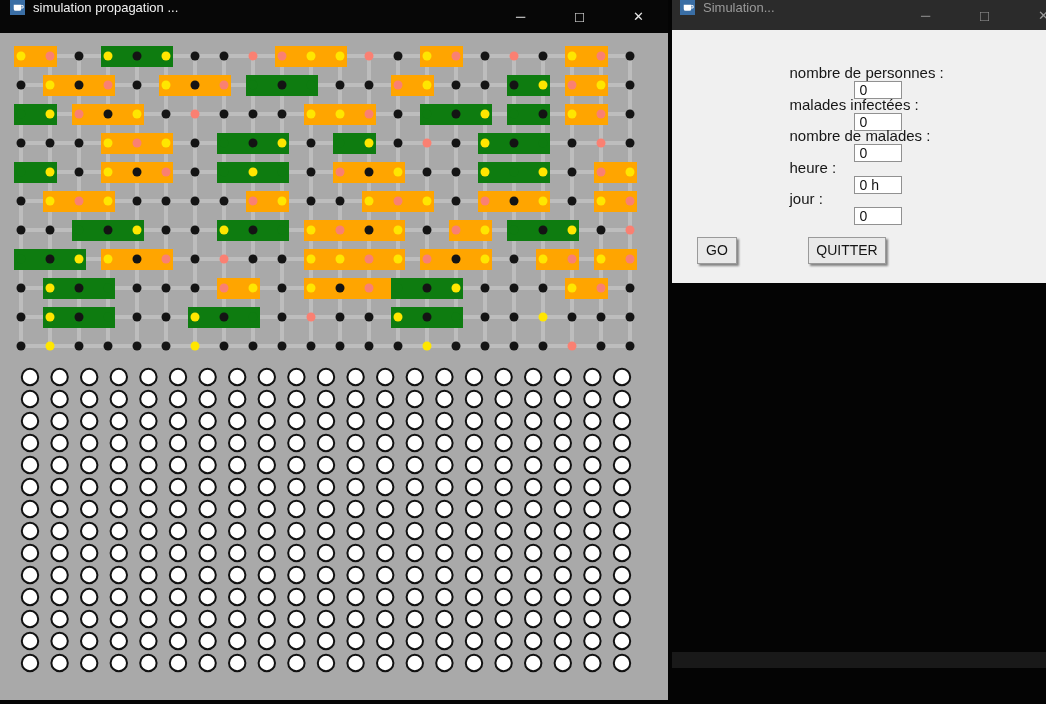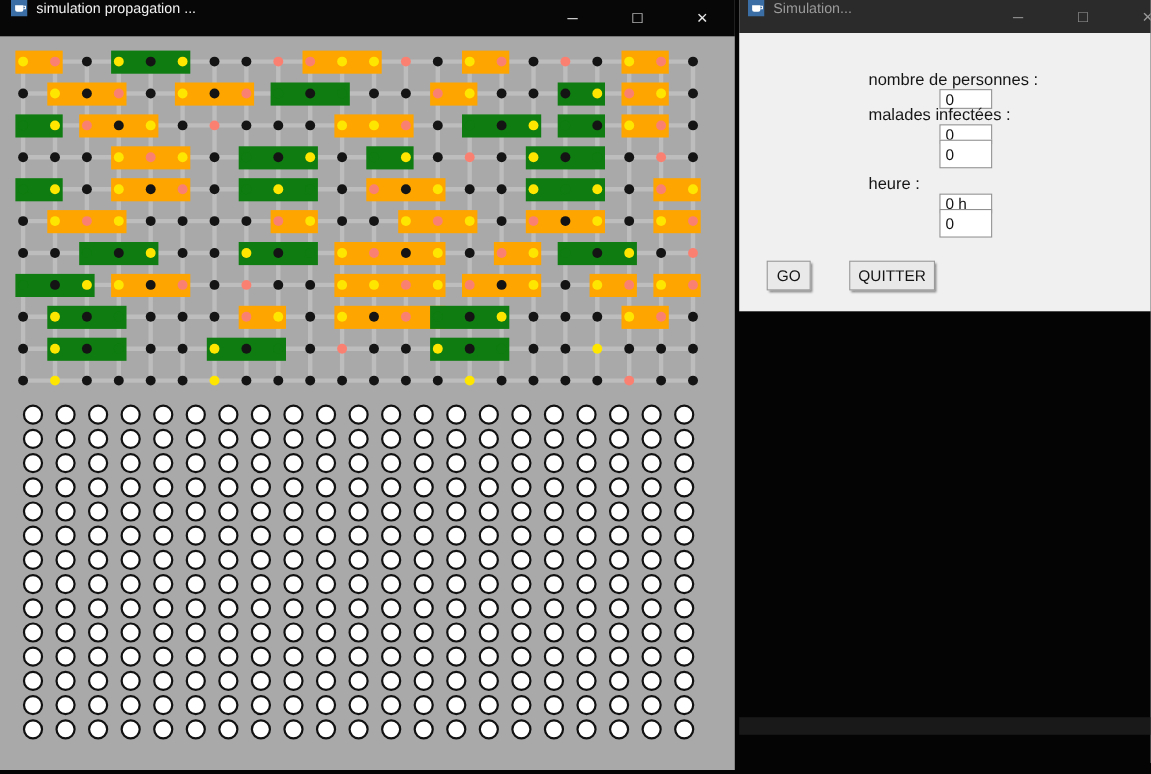--- a/index.html
+++ b/index.html
@@ -32,21 +32,21 @@
   .form-row { display:flex; align-items:center; height:31.5px;flex-direction:column; }
   .form-row label { font-size:15px; color:#161616; width:176px; }
   .form-row input { width:48px; height:26px; border:1px solid #919191; background:#fff;
                     font-size:14px; padding-left:5px; color:#111;
                     font-family:"Liberation Sans", sans-serif; }
   .btn-row { margin-top:15px; display:flex;align-items:flex-end; }
   .btn-row button { font-family:"Liberation Sans", sans-serif; font-size:14px; color:#141414;
                     background:#e9e9e9; border:1px solid #9a9a9a; height:27px;
                     box-shadow:2px 2px 2px rgba(0,0,0,0.45); cursor:default; }
   #go-btn { margin-left:15px; width:40px; }
-  #quit-btn { margin-left:35px; width:78px; }
+  #quit-btn { margin-left:71px; width:78px; }
 
   #dark-strip { position:absolute; left:672px; top:652px; width:374px; height:16px;
                 background:#191919; }
 </style>
 </head>
 <body>
 
 <div class="window" id="win-left">
   <div class="titlebar">
     <svg class="app-icon" viewBox="0 0 16 16">
@@ -699,27 +699,29 @@
   <div class="form">
     <div class="form-row">
       <label>nombre de personnes :</label>
       <input type="text" value="0" style="">
     </div>
     <div class="form-row">
       <label>malades infectées :</label>
       <input type="text" value="0" style="">
     </div>
     <div class="form-row">
+      <label>nombre de malades :</label>
       <input type="text" value="0" style="">
     </div>
     <div class="form-row">
       <label>heure :</label>
       <input type="text" value="0 h" style="">
     </div>
     <div class="form-row">
+      <label>jour :</label>
       <input type="text" value="0" style="">
     </div>
     <div class="btn-row">
       <button id="go-btn">GO</button>
       <button id="quit-btn">QUITTER</button>
     </div>
   </div>
 </div>
 
 <div id="dark-strip"></div>

